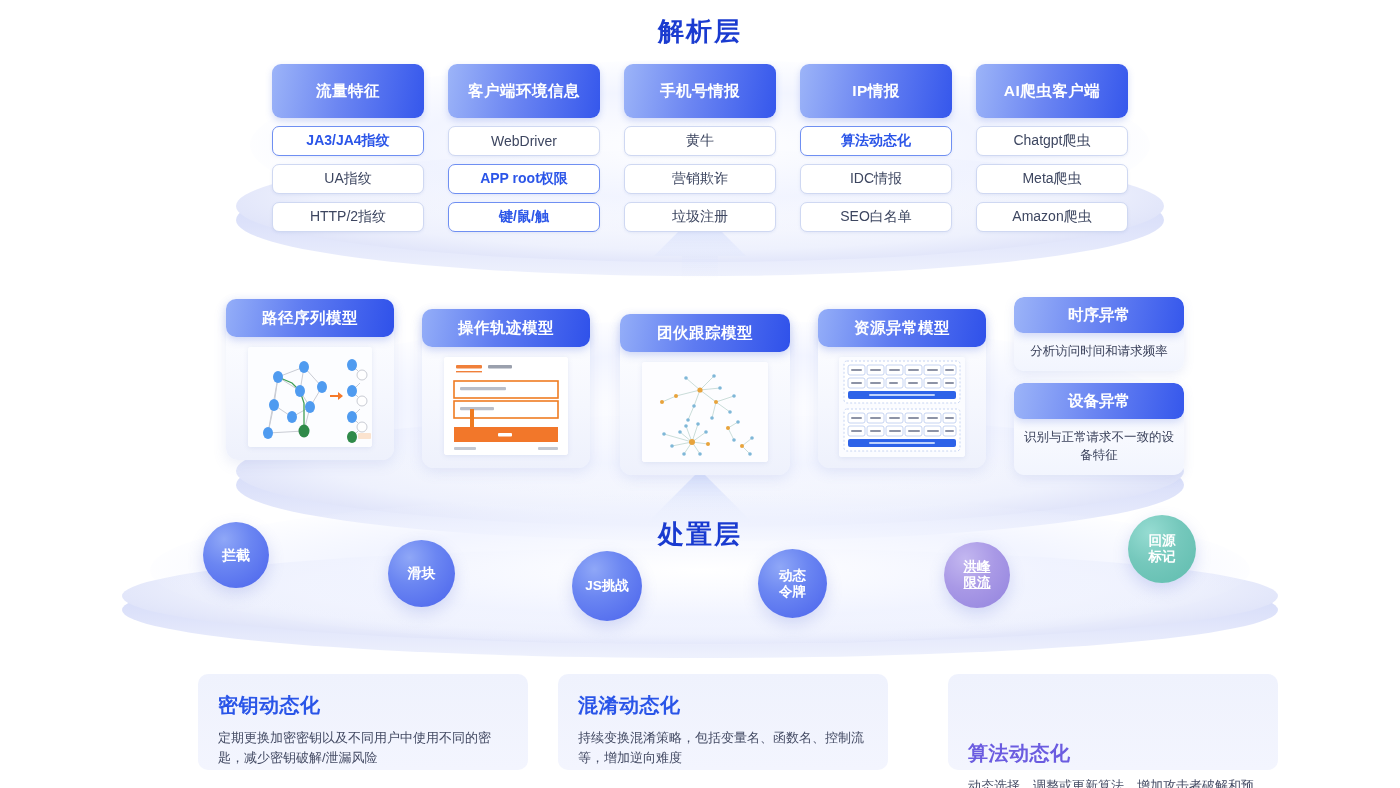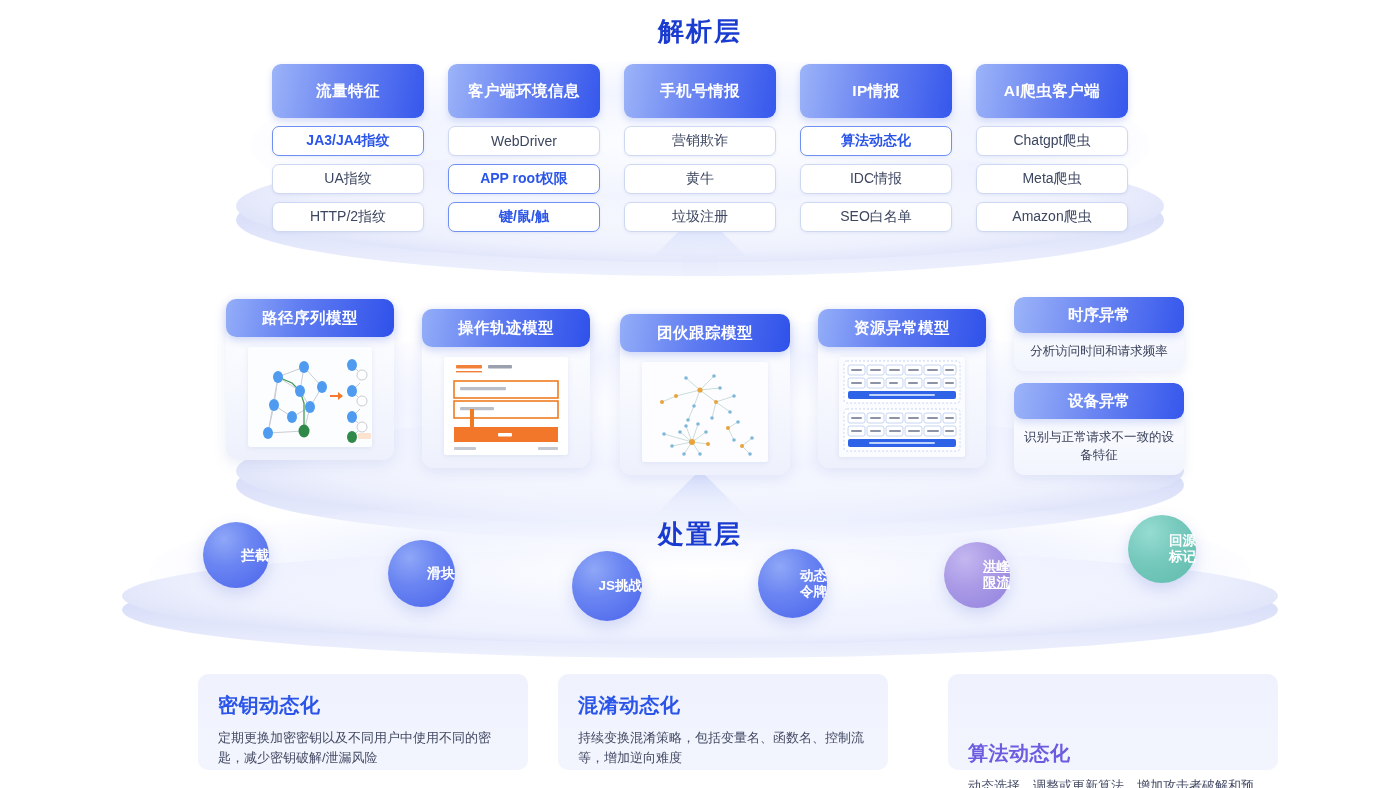--- a/index.html
+++ b/index.html
@@ -141,21 +141,21 @@
     font-size: 12.5px;
     color: #39405a;
     text-align: center;
     line-height: 1.45;
   }
 
   
   .bubble {
     position: absolute;
     border-radius: 50%;
-    display: flex; align-items: center; justify-content: flex-end;
+    display: flex; align-items: center; justify-content: center;
     color: #fff;
     font-weight: bold;
     text-align: center;
     line-height: 1.15;
     z-index: 12;
     box-shadow: 0 6px 16px rgba(90,110,210,.22);
   }
   .bubble.blue  { background: radial-gradient(circle at 32% 26%, #8fa7f7 0%, #6b86f2 40%, #4a63ec 100%); }
   .bubble.purple{ background: radial-gradient(circle at 32% 26%, #c3b7f0 0%, #a999e6 45%, #9283de 100%); text-decoration: underline; }
   .bubble.teal  { background: radial-gradient(circle at 32% 26%, #96dcd2 0%, #75c8bc 45%, #5fbcae 100%); }
@@ -193,22 +193,22 @@
 
   <div class="col" style="left:448px; top:64px;">
     <div class="col-head">客户端环境信息</div>
     <div class="chip">WebDriver</div>
     <div class="chip hl">APP root权限</div>
     <div class="chip hl">键/鼠/触</div>
   </div>
 
   <div class="col" style="left:624px; top:64px;">
     <div class="col-head">手机号情报</div>
+    <div class="chip">黄牛</div>
     <div class="chip">营销欺诈</div>
-    <div class="chip">黄牛</div>
     <div class="chip">垃圾注册</div>
   </div>
 
   <div class="col" style="left:800px; top:64px;text-align:right;">
     <div class="col-head">IP情报</div>
     <div class="chip hl">算法动态化</div>
     <div class="chip">IDC情报</div>
     <div class="chip">SEO白名单</div>
   </div>
 

